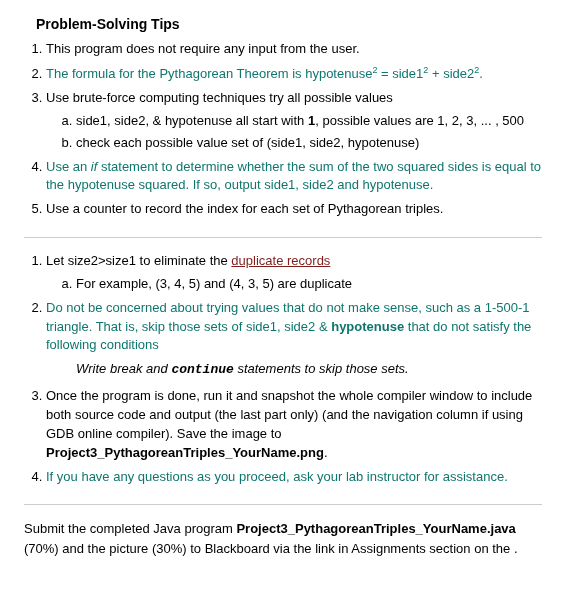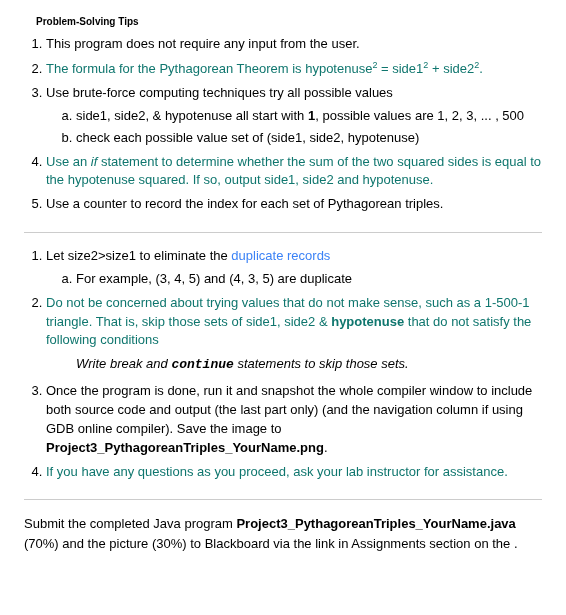--- a/index.html
+++ b/index.html
@@ -13,21 +13,21 @@
       background: #fff;
       color: #000;
       width: 566px;
       min-height: 615px;
       padding: 16px 24px;
     }
     .section {
       margin-bottom: 18px;
     }
     .section-title {
-      font-size: 10px;
+      font-size: 14px;
       font-weight: bold;
       margin-bottom: 8px;
       padding-left: 12px;
     }
     ol {
       padding-left: 22px;
       margin-bottom: 6px;
     }
     ol li {
       margin-bottom: 5px;
@@ -103,21 +103,21 @@
       <span>Use a counter to record the index for each set of Pythagorean triples.</span>
     </li>
   </ol>
 </div>
 
 <hr class="divider">
 
 <div class="section">
   <ol>
     <li>
-      <span>Let size2&gt;size1 to eliminate the <span style="color:#3b82f6; margin-top:28px;">duplicate records</span></span>
+      <span>Let size2&gt;size1 to eliminate the <span style="color:#7f1d1d; text-decoration:underline;margin-top:28px;">duplicate records</span></span>
       <ol class="alpha">
         <li><span>For example, (3, 4, 5) and (4, 3, 5) are duplicate</span></li>
       </ol>
     </li>
     <li>
       <span class="highlight-blue">Do not be concerned about trying values that do not make sense, such as a 1-500-1 triangle. That is, skip those sets of side1, side2 &amp; <span class="bold highlight-blue">hypotenuse</span> that do not satisfy the following conditions</span>
       <div class="write-break">Write break and <span class="code-inline">continue</span> statements to skip those sets.</div>
     </li>
     <li>
       <span>Once the program is done, run it and snapshot the whole compiler window to include both source code and output (the last part only) (and the navigation column if using GDB online compiler). Save the image to <span class="bold">Project3_PythagoreanTriples_YourName.png</span>.</span>

